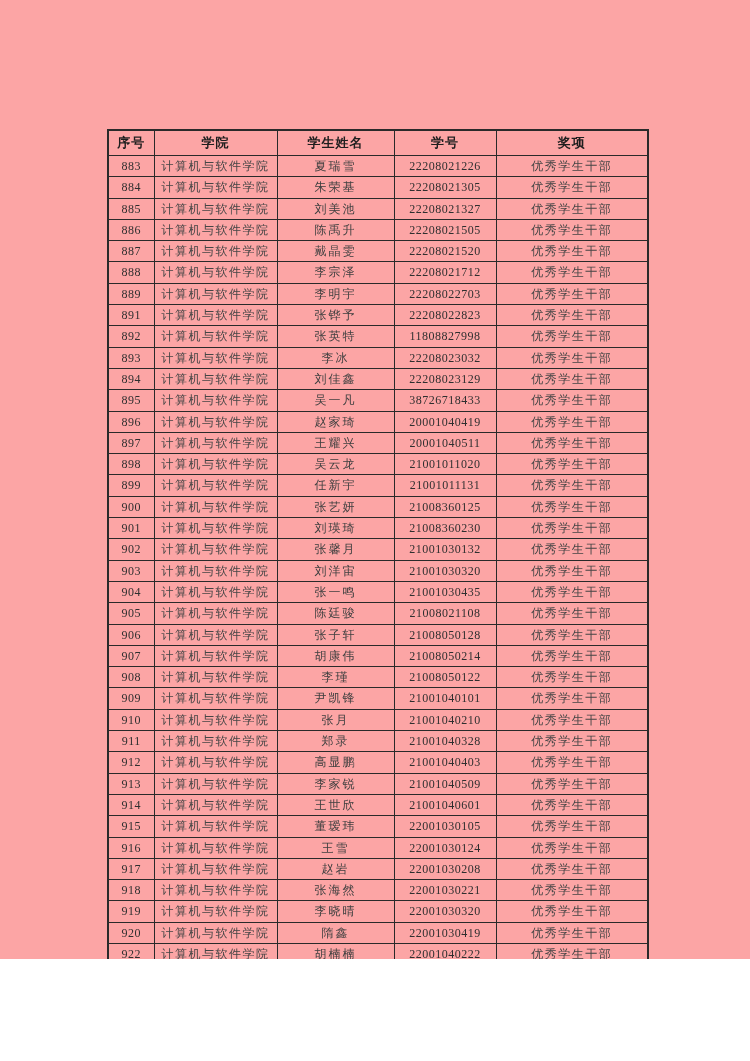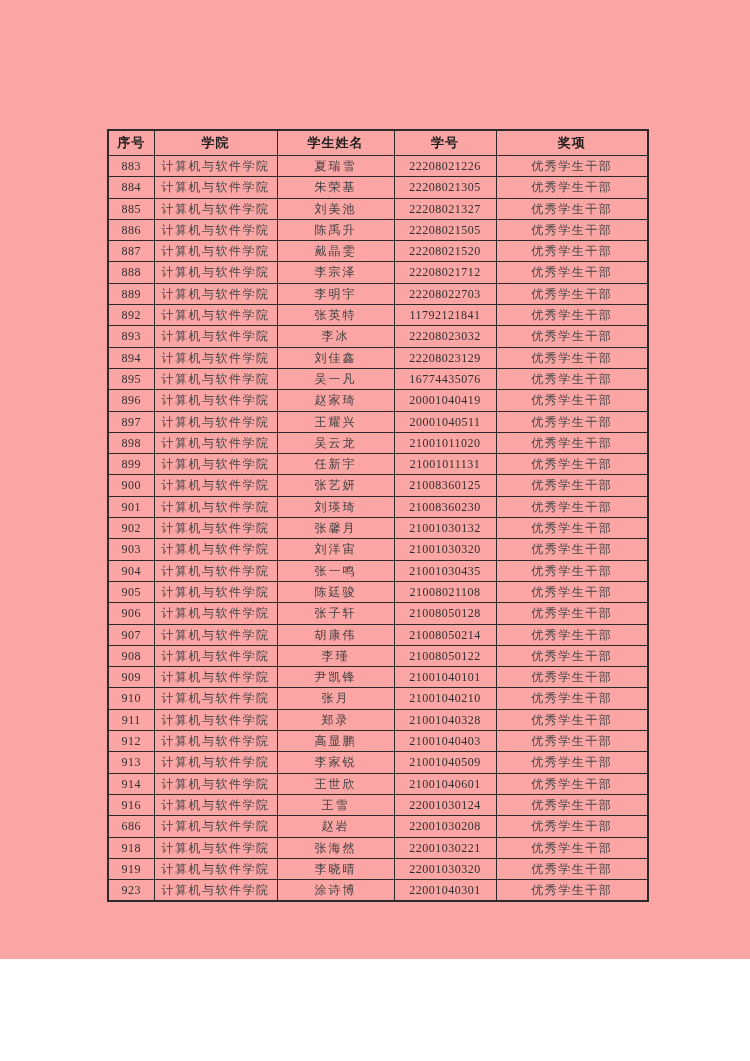--- a/index.html
+++ b/index.html
@@ -142,45 +142,52 @@
           <td class="c4">优秀学生干部</td>
         </tr>
         <tr>
           <td class="c0">889</td>
           <td class="c1">计算机与软件学院</td>
           <td class="c2">李明宇</td>
           <td class="c3">22208022703</td>
           <td class="c4">优秀学生干部</td>
         </tr>
         <tr>
+          <td class="c0">891</td>
+          <td class="c1">计算机与软件学院</td>
+          <td class="c2">张铧予</td>
+          <td class="c3">22208022823</td>
+          <td class="c4">优秀学生干部</td>
+        </tr>
+        <tr>
           <td class="c0">892</td>
           <td class="c1">计算机与软件学院</td>
           <td class="c2">张英特</td>
-          <td class="c3">11792121841</td>
+          <td class="c3">11808827998</td>
           <td class="c4">优秀学生干部</td>
         </tr>
         <tr>
           <td class="c0">893</td>
           <td class="c1">计算机与软件学院</td>
           <td class="c2">李冰</td>
           <td class="c3">22208023032</td>
           <td class="c4">优秀学生干部</td>
         </tr>
         <tr>
           <td class="c0">894</td>
           <td class="c1">计算机与软件学院</td>
           <td class="c2">刘佳鑫</td>
           <td class="c3">22208023129</td>
           <td class="c4">优秀学生干部</td>
         </tr>
         <tr>
           <td class="c0">895</td>
           <td class="c1">计算机与软件学院</td>
           <td class="c2">吴一凡</td>
-          <td class="c3">16774435076</td>
+          <td class="c3">38726718433</td>
           <td class="c4">优秀学生干部</td>
         </tr>
         <tr>
           <td class="c0">896</td>
           <td class="c1">计算机与软件学院</td>
           <td class="c2">赵家琦</td>
           <td class="c3">20001040419</td>
           <td class="c4">优秀学生干部</td>
         </tr>
         <tr>
@@ -303,48 +310,69 @@
           <td class="c4">优秀学生干部</td>
         </tr>
         <tr>
           <td class="c0">914</td>
           <td class="c1">计算机与软件学院</td>
           <td class="c2">王世欣</td>
           <td class="c3">21001040601</td>
           <td class="c4">优秀学生干部</td>
         </tr>
         <tr>
+          <td class="c0">915</td>
+          <td class="c1">计算机与软件学院</td>
+          <td class="c2">董瑷玮</td>
+          <td class="c3">22001030105</td>
+          <td class="c4">优秀学生干部</td>
+        </tr>
+        <tr>
           <td class="c0">916</td>
           <td class="c1">计算机与软件学院</td>
           <td class="c2">王雪</td>
           <td class="c3">22001030124</td>
           <td class="c4">优秀学生干部</td>
         </tr>
         <tr>
-          <td class="c0">686</td>
+          <td class="c0">917</td>
           <td class="c1">计算机与软件学院</td>
           <td class="c2">赵岩</td>
           <td class="c3">22001030208</td>
           <td class="c4">优秀学生干部</td>
         </tr>
         <tr>
           <td class="c0">918</td>
           <td class="c1">计算机与软件学院</td>
           <td class="c2">张海然</td>
           <td class="c3">22001030221</td>
           <td class="c4">优秀学生干部</td>
         </tr>
         <tr>
           <td class="c0">919</td>
           <td class="c1">计算机与软件学院</td>
           <td class="c2">李晓晴</td>
           <td class="c3">22001030320</td>
           <td class="c4">优秀学生干部</td>
         </tr>
         <tr>
+          <td class="c0">920</td>
+          <td class="c1">计算机与软件学院</td>
+          <td class="c2">隋鑫</td>
+          <td class="c3">22001030419</td>
+          <td class="c4">优秀学生干部</td>
+        </tr>
+        <tr>
+          <td class="c0">922</td>
+          <td class="c1">计算机与软件学院</td>
+          <td class="c2">胡楠楠</td>
+          <td class="c3">22001040222</td>
+          <td class="c4">优秀学生干部</td>
+        </tr>
+        <tr>
           <td class="c0">923</td>
           <td class="c1">计算机与软件学院</td>
           <td class="c2">涂诗博</td>
           <td class="c3">22001040301</td>
           <td class="c4">优秀学生干部</td>
         </tr>
       </tbody>
   </table>
 
   <div class="page-footer">- 27 -</div>

